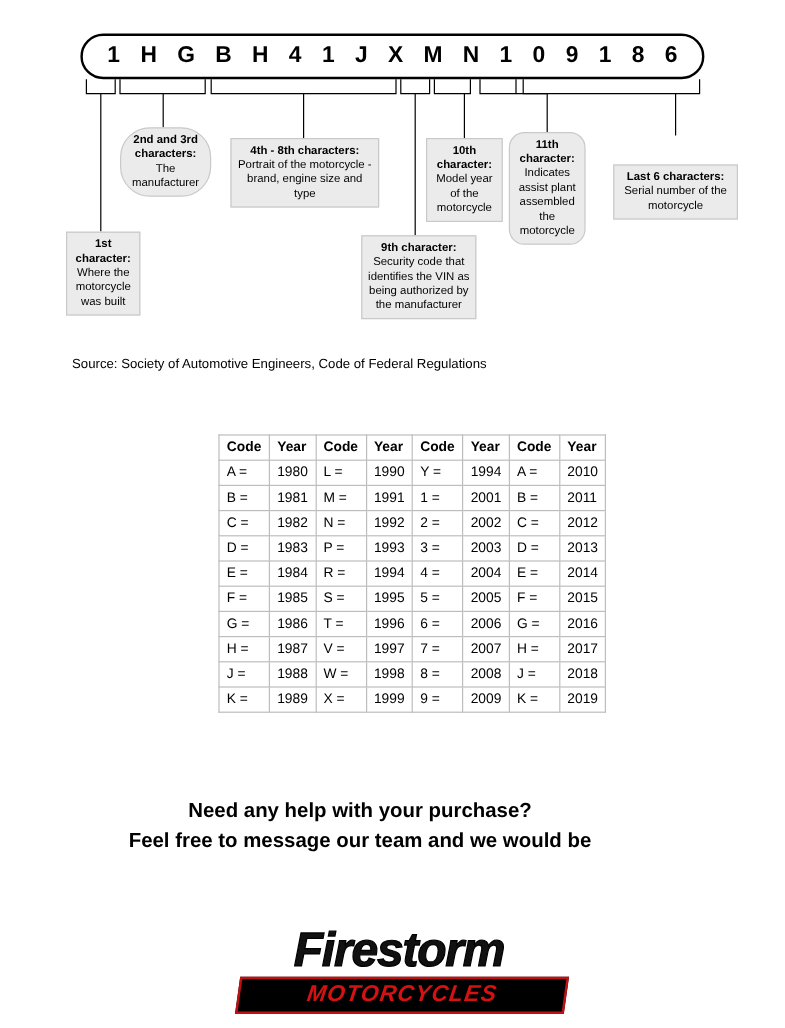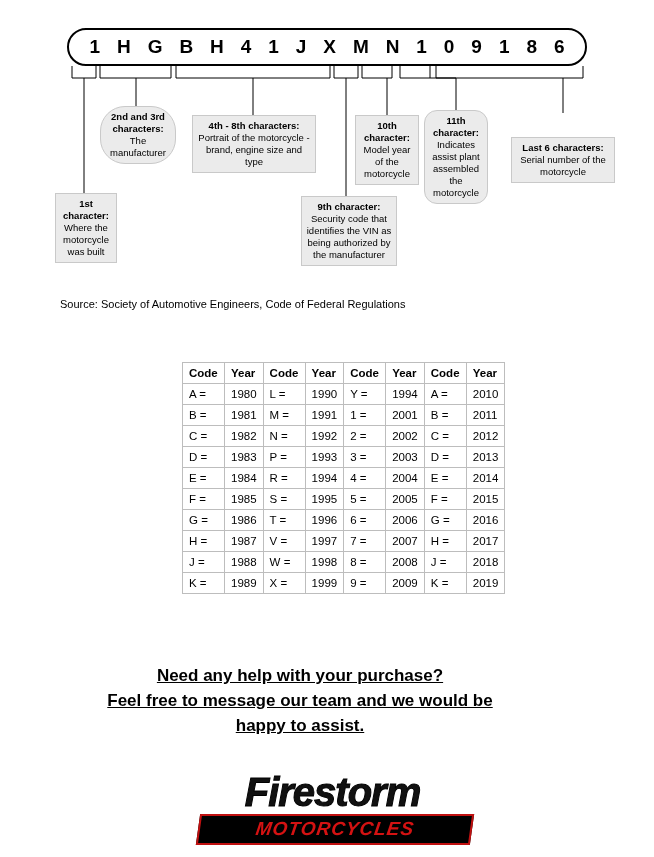--- a/index.html
+++ b/index.html
@@ -122,21 +122,20 @@
   #help-text {
     position: absolute;
     left: 0;
     top: 663px;
     width: 600px;
     text-align: center;
     font-size: 17px;
     font-weight: bold;
     line-height: 25px;
     color: #000;
-    text-decoration: underline;
   }
 
   
   #logo {
     position: absolute;
     left: 160px;
     top: 770px;
     width: 345px;
     height: 78px;
   }
@@ -371,19 +370,18 @@
       <td class="year">2009</td>
       <td class="code">K =</td>
       <td class="year">2019</td>
     </tr>
   </tbody>
 </table>
 
 <div id="help-text">
   <div>Need any help with your purchase?</div>
   <div>Feel free to message our team and we would be</div>
-  <div>happy to assist.</div>
 </div>
 
 <div id="logo">
   <div class="logo-main">Firestorm</div>
   <div class="logo-sub">MOTORCYCLES</div>
 </div>
 
 </body></html>

